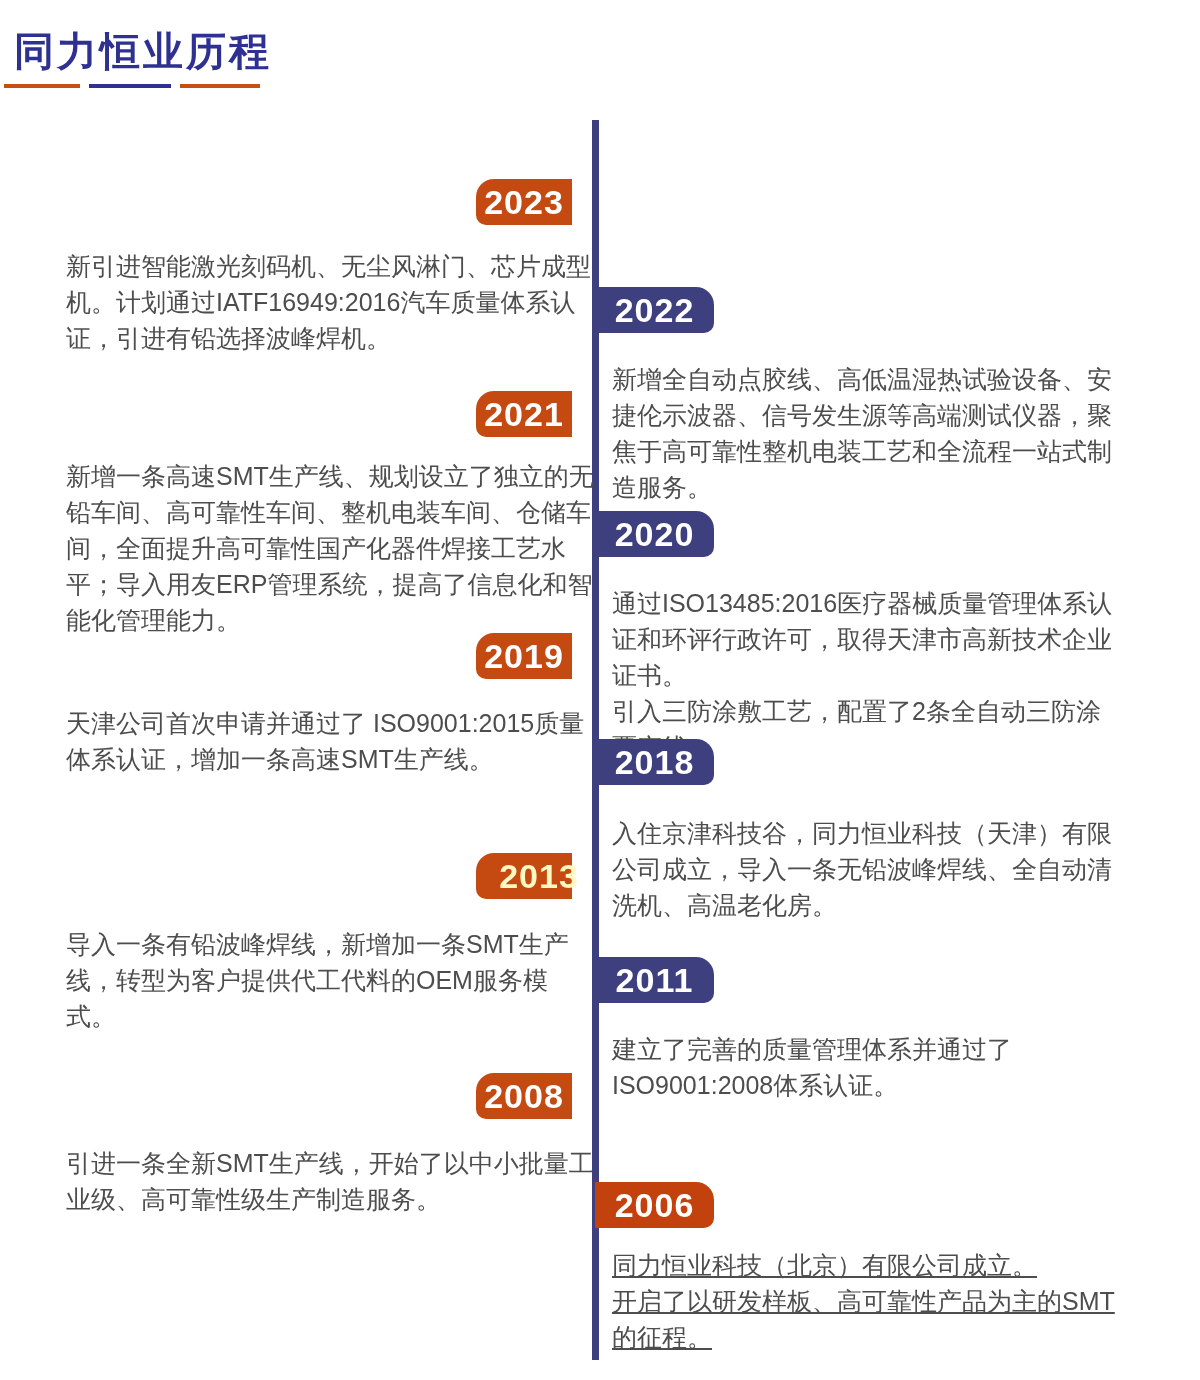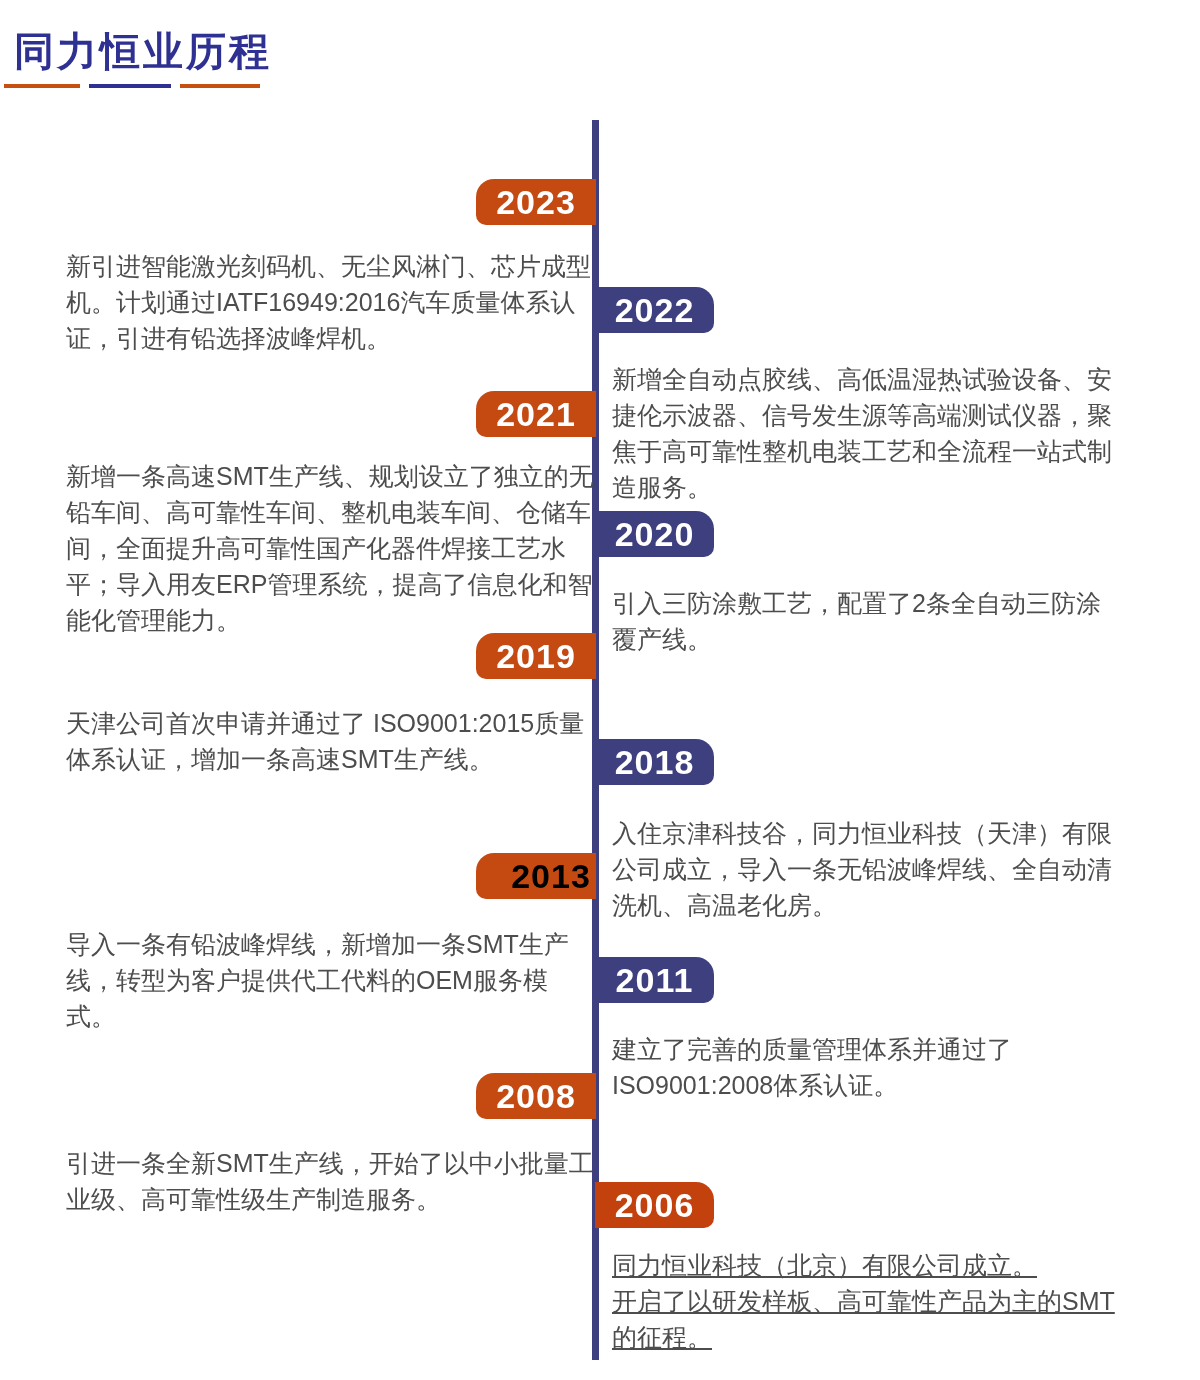--- a/index.html
+++ b/index.html
@@ -26,21 +26,21 @@
   .timeline-line {
     position:absolute; left:592px; top:120px;
     width:7px; height:1240px;
   }
   .badge {
     position:absolute; height:46px;
     display:flex; align-items:center; justify-content:center;
     font-size:34px; font-weight:bold; letter-spacing:1px;
     color:#ffffff;
   }
-  .badge.left  { left:476px; width:120px; border-radius:18px 0 0 10px; }
+  .badge.left  { left:476px; width:96px; border-radius:18px 0 0 10px; }
   .badge.right { left:595px; width:119px; border-radius:0 18px 10px 0; }
   .desc {
     position:absolute;
     font-size:25px; line-height:36px;
     text-align:left;
   }
   .desc.left  { left:66px;  width:528px; }
   .desc.right { left:612px; width:505px; }
   .desc p { margin:0; }
 </style>
@@ -76,20 +76,21 @@
     </div>
     <div class="desc left" style="top: 458px; color: rgb(77, 77, 77);">
         <p>新增一条高速SMT生产线、规划设立了独立的无铅车间、高可靠性车间、整机电装车间、仓储车间，全面提升高可靠性国产化器件焊接工艺水平；导入用友ERP管理系统，提高了信息化和智能化管理能力。</p>
       </div>
   </div>
     <div class="entry">
     <div class="badge right" style="top: 511px; background: rgb(62, 63, 126);">
       <span class="year" style="color: rgb(255, 255, 255);">2020</span>
     </div>
     <div class="desc right" style="top: 585px; color: rgb(77, 77, 77);">
+        <p>通过ISO13485:2016医疗器械质量管理体系认证和环评行政许可，取得天津市高新技术企业证书。</p>
         <p>引入三防涂敷工艺，配置了2条全自动三防涂覆产线。</p>
       </div>
   </div>
     <div class="entry">
     <div class="badge left" style="top: 633px; background: rgb(197, 74, 18);">
       <span class="year" style="color: rgb(255, 255, 255);">2019</span>
     </div>
     <div class="desc left" style="top: 705px; color: rgb(77, 77, 77);">
         <p>天津公司首次申请并通过了 ISO9001:2015质量体系认证，增加一条高速SMT生产线。</p>
       </div>
@@ -97,21 +98,21 @@
     <div class="entry">
     <div class="badge right" style="top: 739px; background: rgb(62, 63, 126);">
       <span class="year" style="color: rgb(255, 255, 255);">2018</span>
     </div>
     <div class="desc right" style="top: 815px; color: rgb(77, 77, 77);">
         <p>入住京津科技谷，同力恒业科技（天津）有限公司成立，导入一条无铅波峰焊线、全自动清洗机、高温老化房。</p>
       </div>
   </div>
     <div class="entry">
     <div class="badge left" style="top: 853px; background: rgb(197, 74, 18);">
-      <span class="year" style="color: #000000; margin-left: 30px;">2013</span>
+      <span class="year" style="color: #fef9c3; margin-left: 30px;">2013</span>
     </div>
     <div class="desc left" style="top: 926px; color: rgb(77, 77, 77);">
         <p>导入一条有铅波峰焊线，新增加一条SMT生产线，转型为客户提供代工代料的OEM服务模式。</p>
       </div>
   </div>
     <div class="entry">
     <div class="badge right" style="top: 957px; background: rgb(62, 63, 126);">
       <span class="year" style="color: rgb(255, 255, 255);">2011</span>
     </div>
     <div class="desc right" style="top: 1031px; color: rgb(77, 77, 77);">

